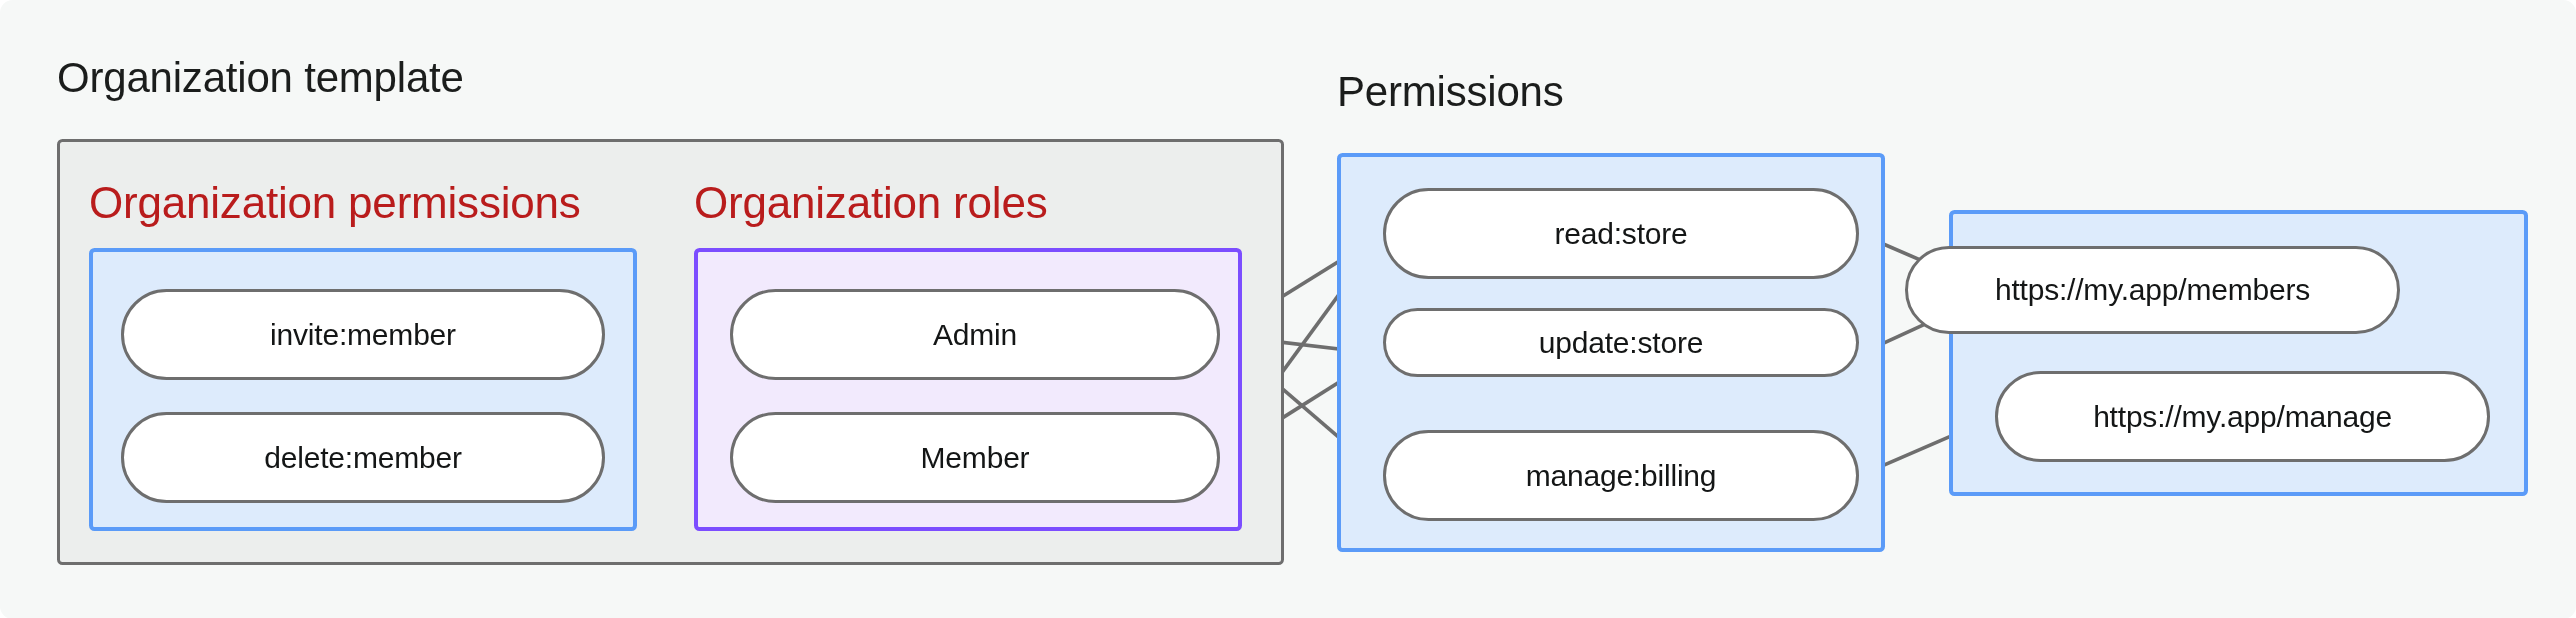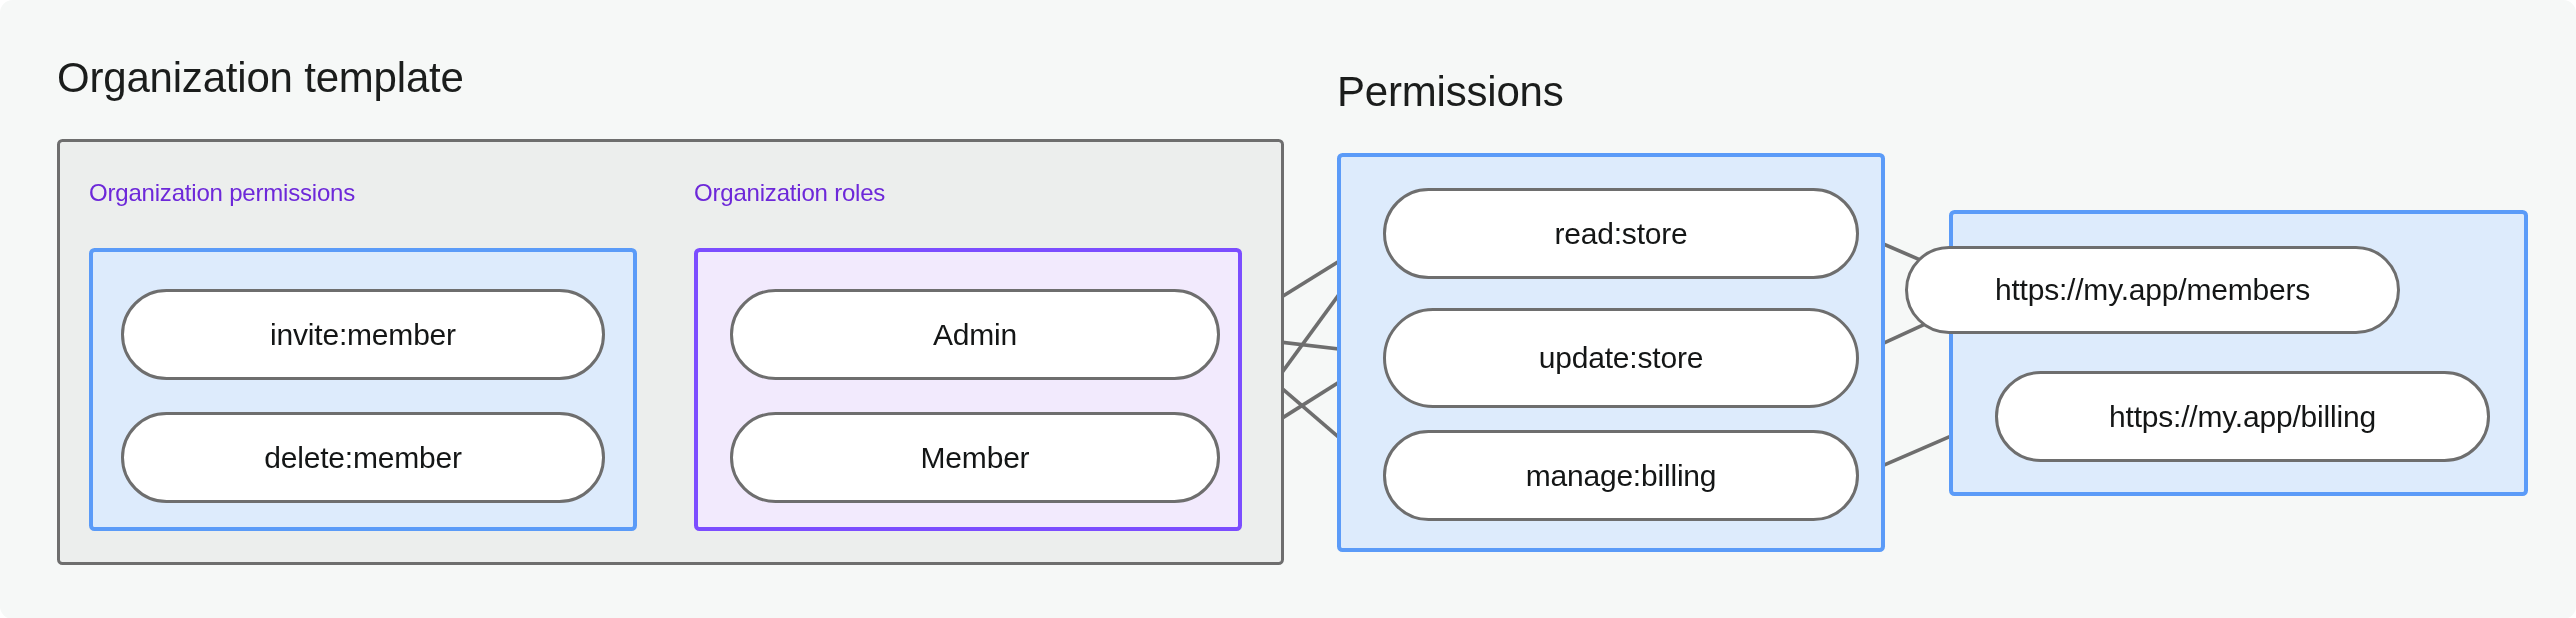--- a/index.html
+++ b/index.html
@@ -22,22 +22,22 @@
   .group-title {
     position: absolute;
     font-size: 42px;
     color: #1b1d1c;
     letter-spacing: -0.2px;
     white-space: nowrap;
     line-height: 1;
   }
   .sub-title {
     position: absolute;
-    font-size: 24px;
-    color: #6d28d9;
+    font-size: 44px;
+    color: #b91c1c;
     letter-spacing: -0.2px;
     white-space: nowrap;
     line-height: 1;
   }
 
   
   .box {
     position: absolute;
     box-sizing: border-box;
   }
@@ -152,33 +152,33 @@
   </div>
 
   <div class="group-title" style="left:1337px; top:71px;">Permissions</div>
 
   <div class="box box-blue" style="left:1337px; top:153px; width:548px; height:399px;"></div>
 
   <div class="pill" style="left:1383px; top:188px; width:476px; height:91px;">
     <span>read:store</span>
   </div>
 
-  <div class="pill" style="left:1383px; top:308px; width:476px; height:100px;">
+  <div class="pill" style="left:1383px; top:308px; width:476px; height:69px;">
     <span>update:store</span>
   </div>
 
   <div class="pill" style="left:1383px; top:430px; width:476px; height:91px;">
     <span>manage:billing</span>
   </div>
 
 
   <div class="box box-blue" style="left:1949px; top:210px; width:579px; height:286px;"></div>
 
   <div class="pill" style="left:1905px; top:246px; width:495px; height:88px;">
     <span>https://my.app/members</span>
   </div>
 
   <div class="pill" style="left:1995px; top:371px; width:495px; height:91px;">
-    <span>https://my.app/billing</span>
+    <span>https://my.app/manage</span>
   </div>
 
 </div>
 
 
 </body></html>

